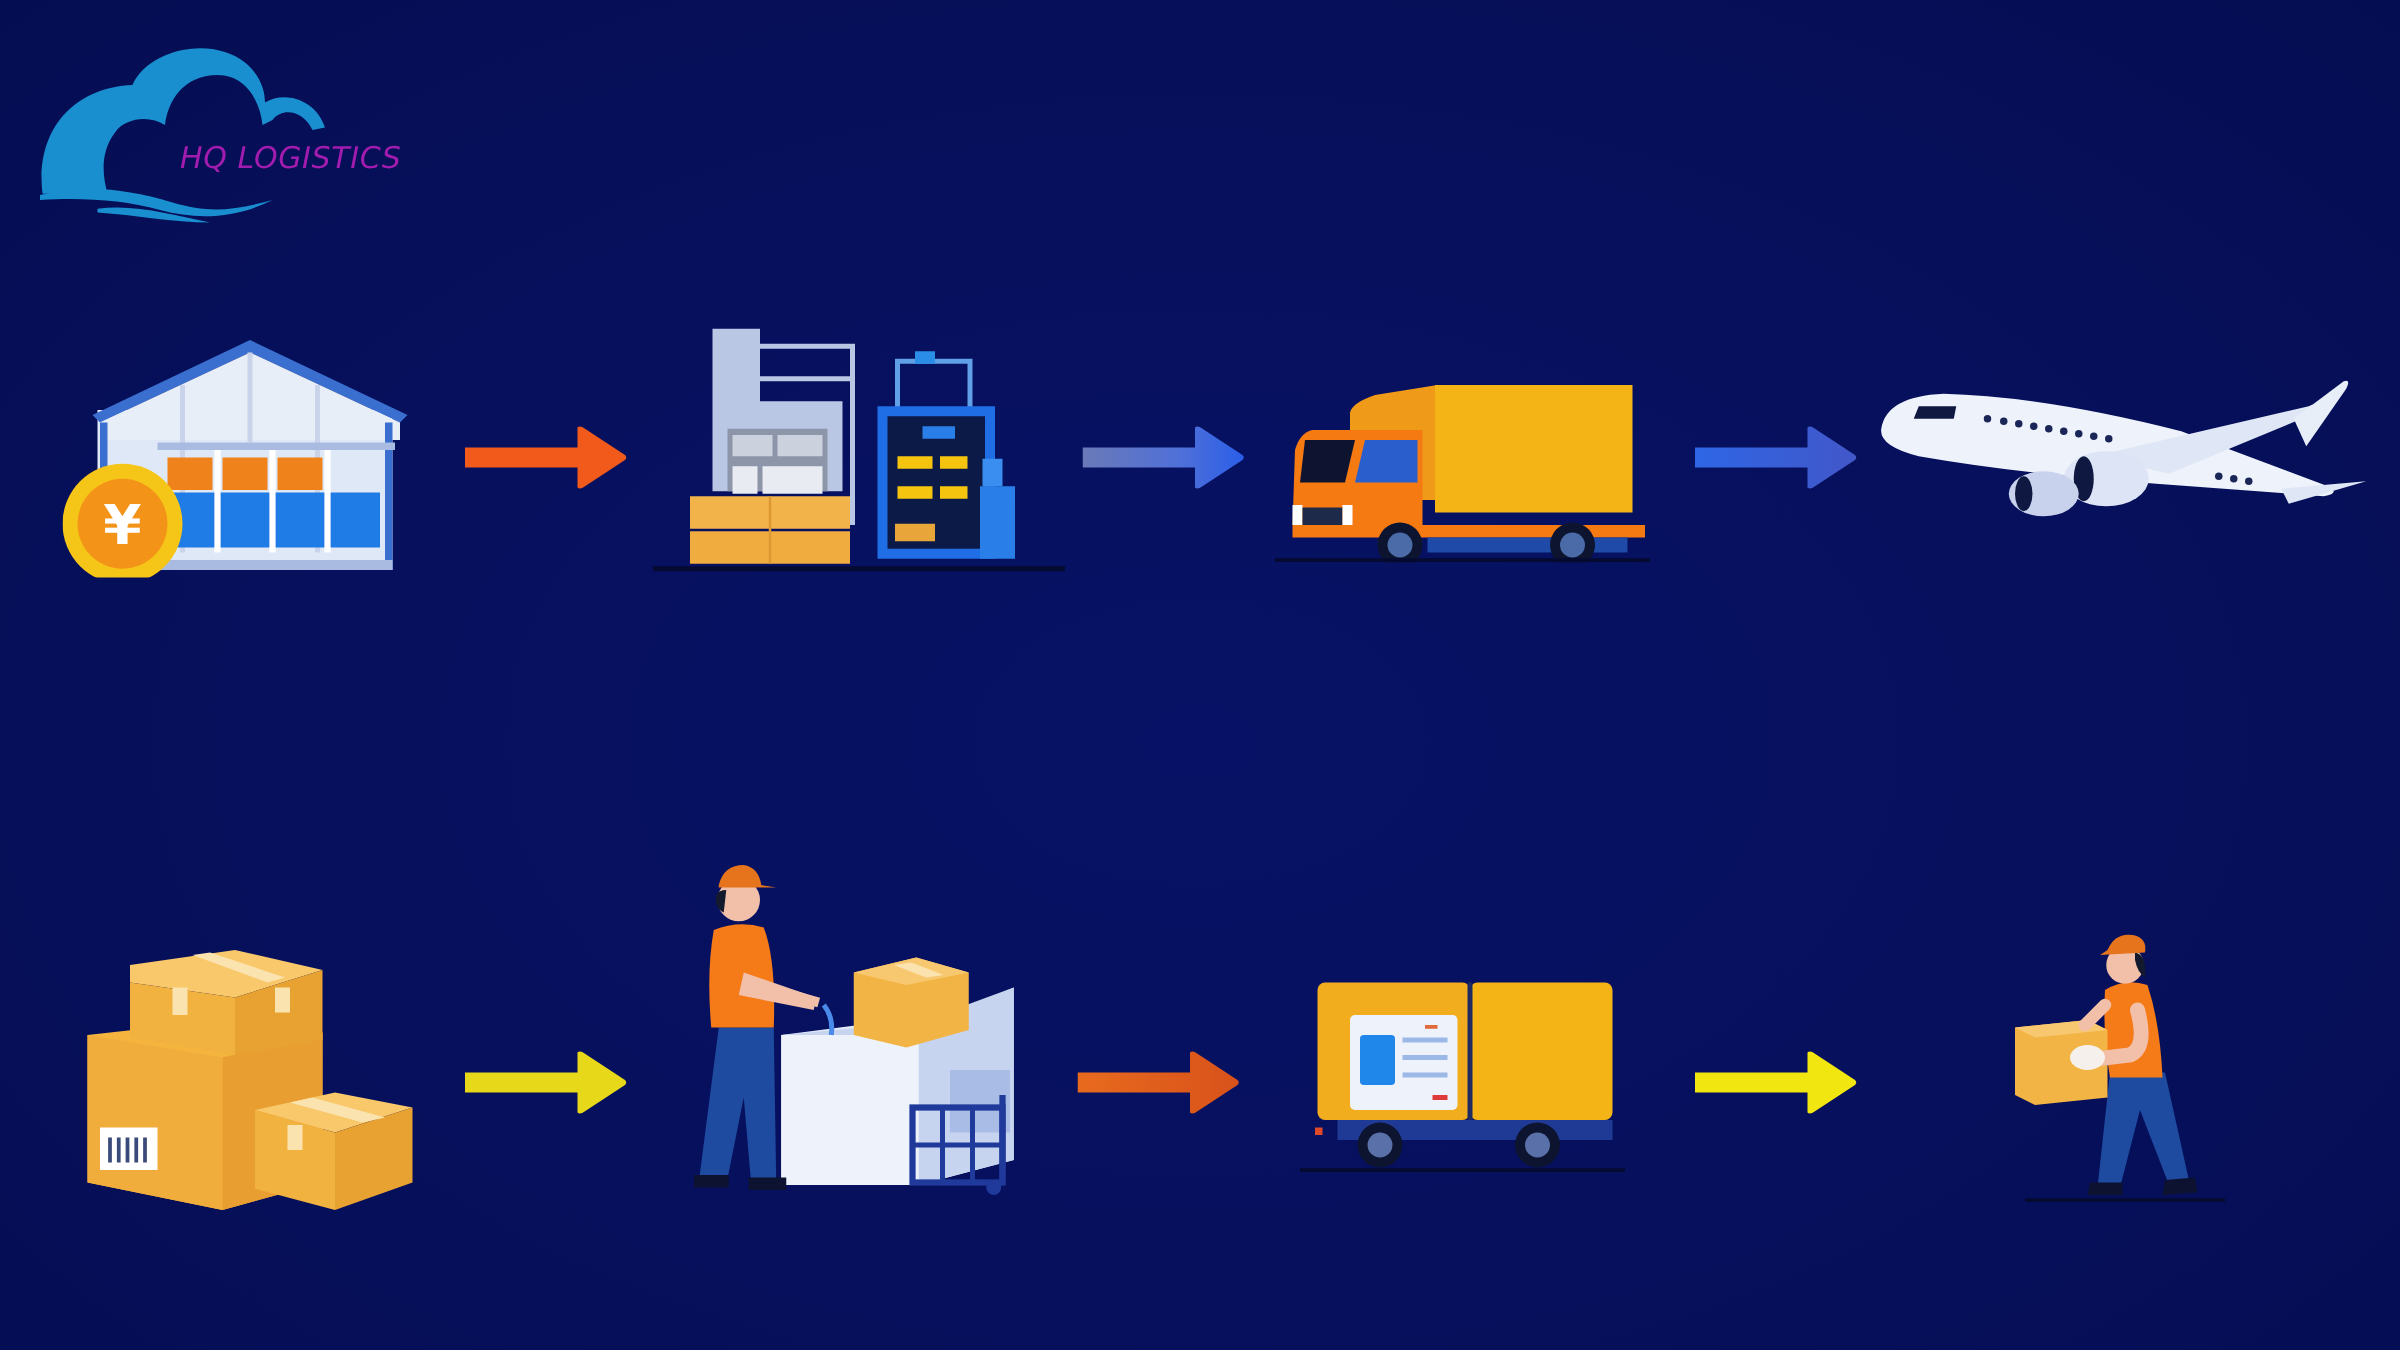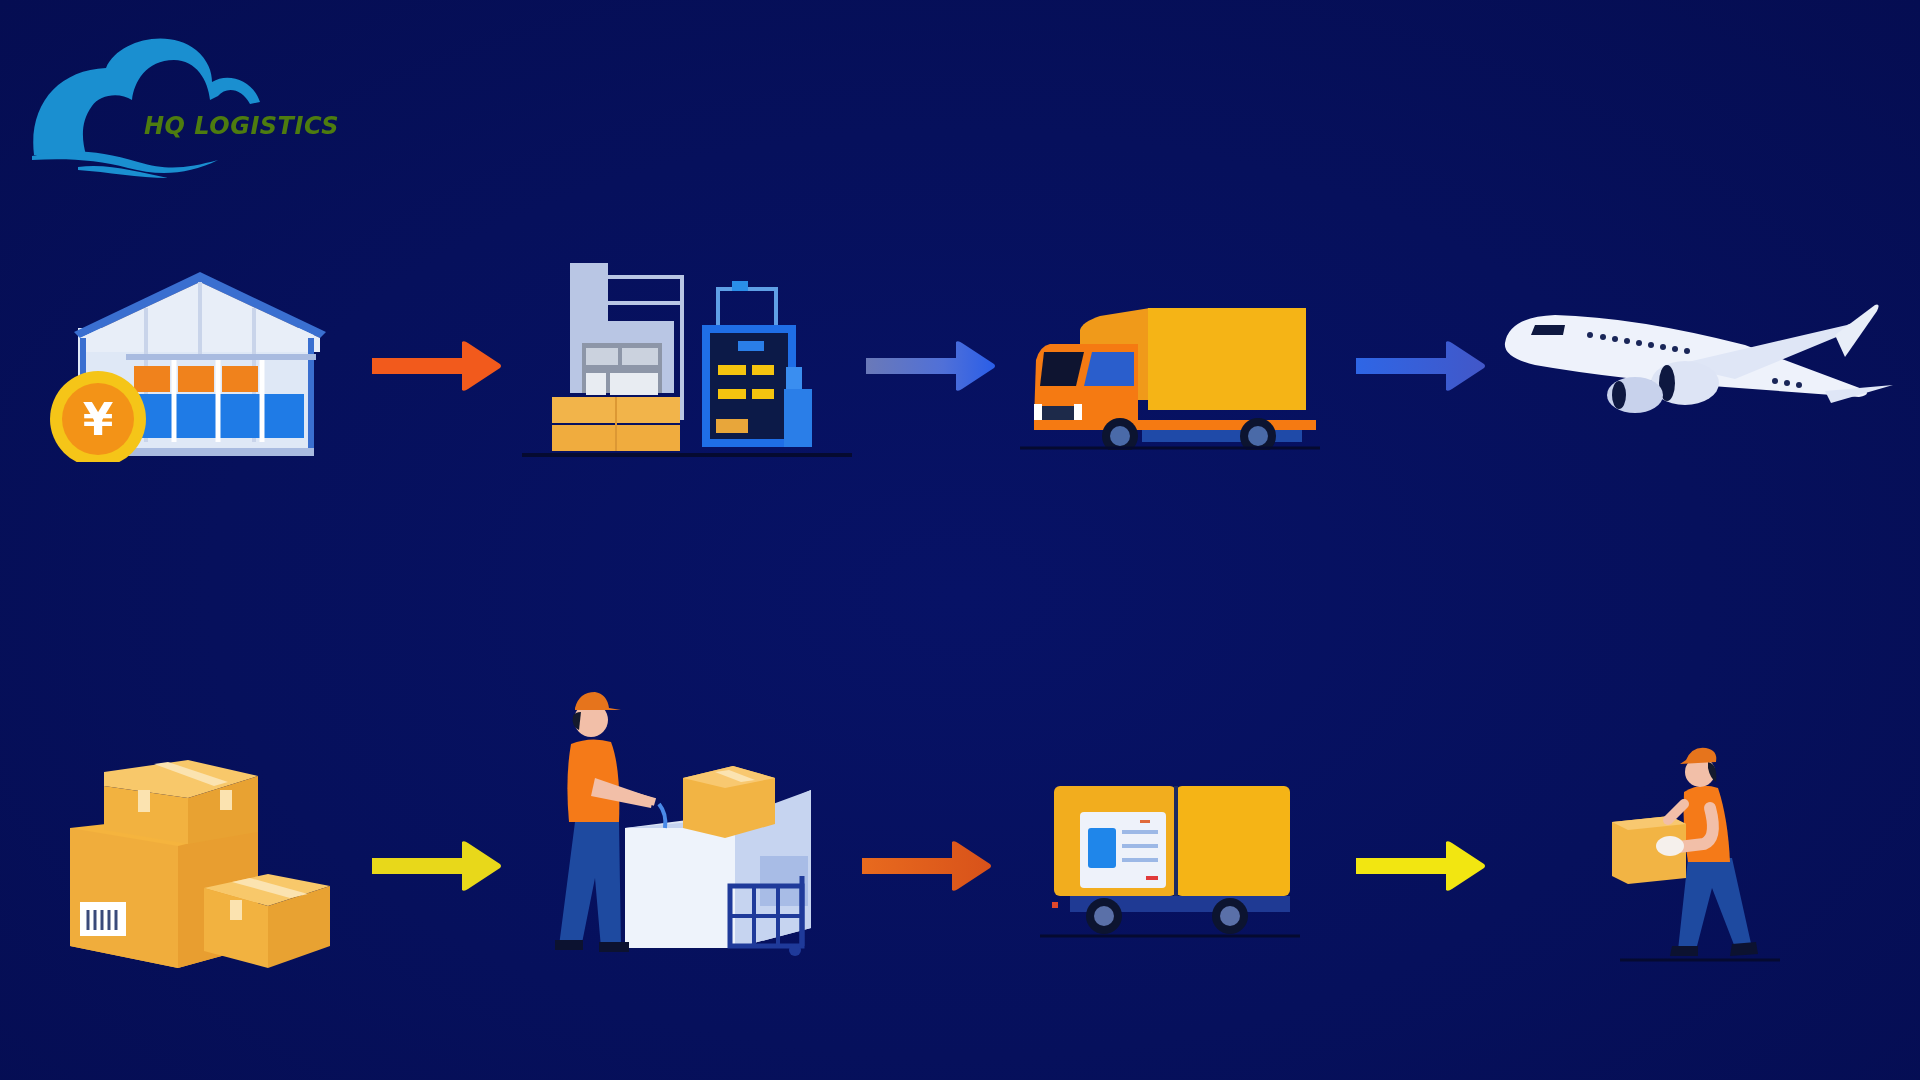--- a/index.html
+++ b/index.html
@@ -5,22 +5,22 @@
   html, body { margin:0; padding:0; }
   body {
     width:1920px; height:1080px; overflow:hidden; position:relative;
     background: radial-gradient(ellipse at 50% 55%, #071266 0%, #06105c 55%, #050d52 100%);
     font-family: "DejaVu Sans", sans-serif;
   }
   .abs { position:absolute; }
   .logo { left:28px; top:30px; width:320px; height:150px; }
   .logo-text {
     position:absolute; left:116px; top:82px;
-    font-family:"DejaVu Sans", sans-serif; font-weight:bold; font-style:italic;
-    font-size:24px; color:#4d7c0f; letter-spacing:0.5px; white-space:nowrap;
+    font-family:"DejaVu Sans", sans-serif; font-weight:normal; font-style:italic;
+    font-size:24px; color:#a21caf; letter-spacing:0.5px; white-space:nowrap;
   }
   .step { position:absolute; }
   .step svg { display:block; width:100%; height:100%; }
   .arrow { position:absolute; }
   .arrow svg { display:block; width:100%; height:100%; }
 </style>
 </head>
 <body>
 
 <div class="abs logo">

